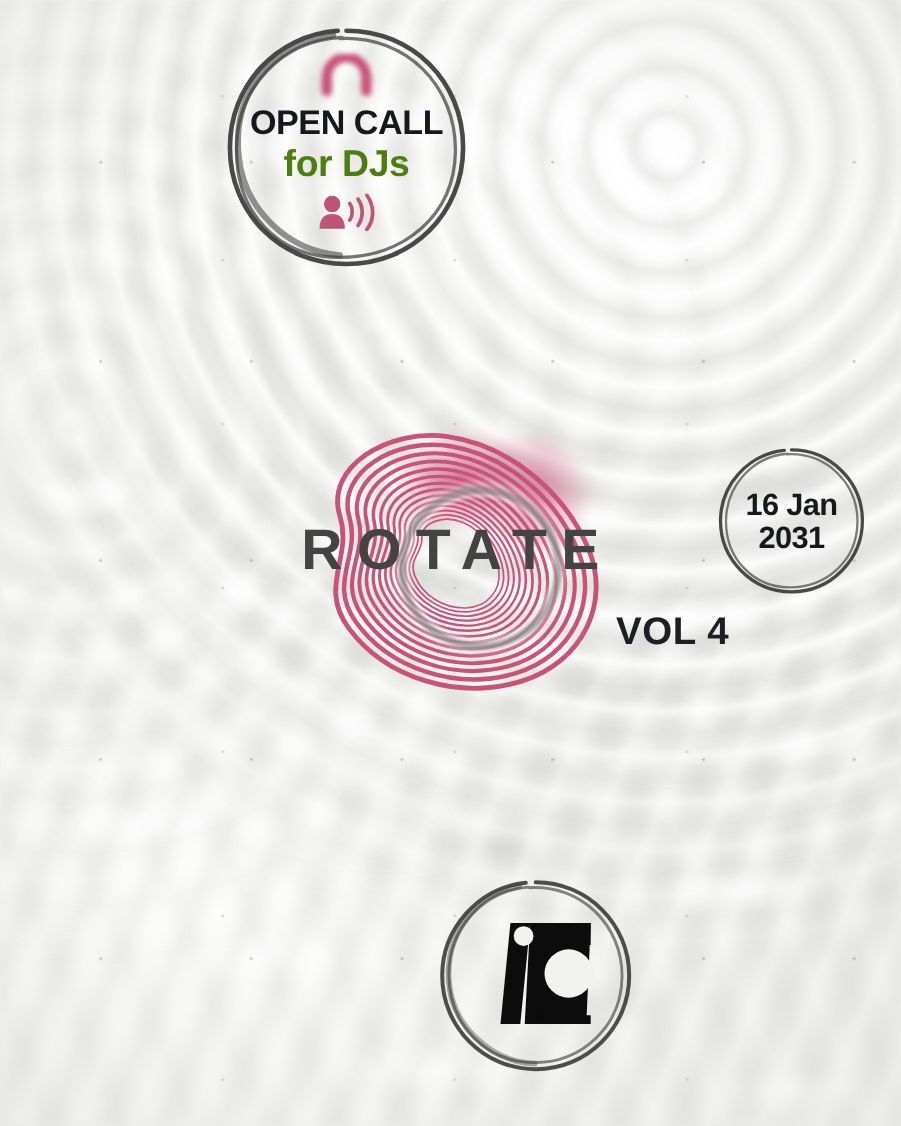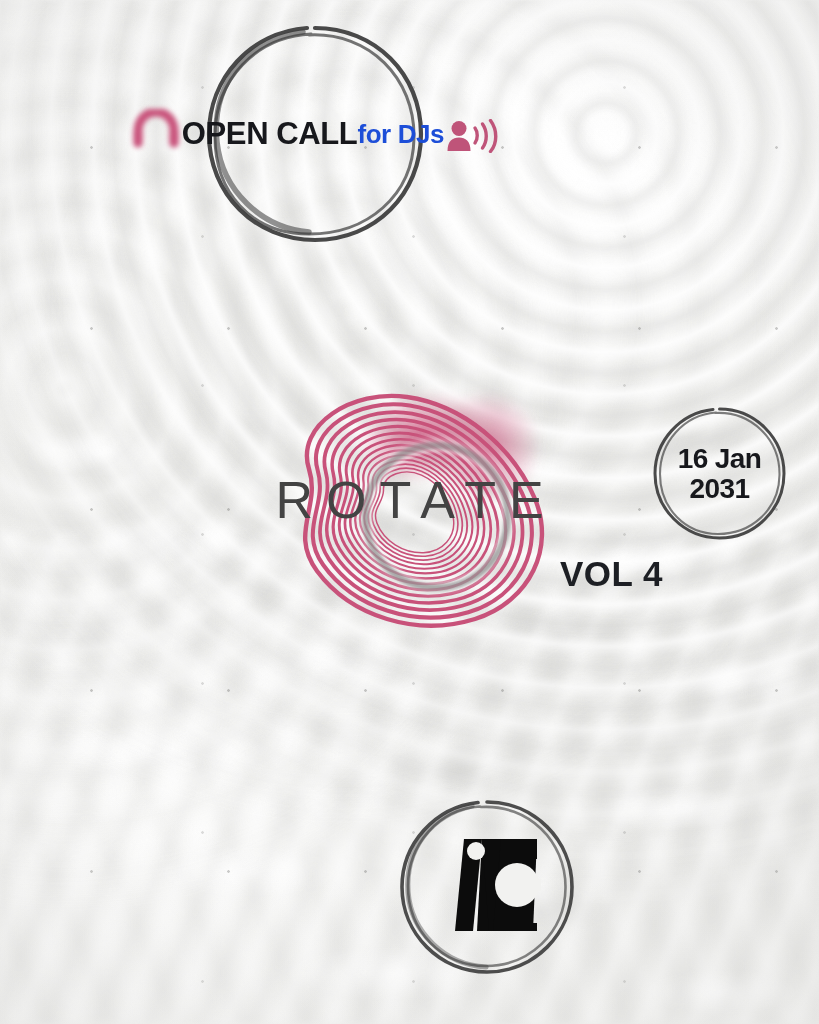--- a/index.html
+++ b/index.html
@@ -149,45 +149,45 @@
 
   
   #node-opencall {
     left: 203px; top: 22px;
     width: 224px; height: 224px;
   }
   #opencall-content {
     position: relative;
     z-index: 3;
     display: flex;
-    flex-direction: row;
+    flex-direction: column;
     align-items: center;
     justify-content: center;
     text-align: center;
     width: 100%;
     height: 100%;
   }
   #headphones-icon {
     filter: blur(2.6px);
     margin-bottom: 2px;
     margin-top: -4px;
   }
   .oc-line1 {
     font-size: 31px;
     font-weight: 800;
     letter-spacing: -0.4px;
     color: #17181c;
     line-height: 1.06;
     white-space: nowrap;
   }
   .oc-line2 {
-    font-size: 26px;
+    font-size: 34px;
     font-weight: 800;
     letter-spacing: -0.4px;
-    color: #1d4ed8;
+    color: #4d7c0f;
     line-height: 1.18;
     white-space: nowrap;
   }
   #speaker-icon { margin-top: 7px; }
 
   
   #node-date {
     left: 652px; top: 406px;
     width: 135px; height: 135px;
   }
@@ -268,21 +268,21 @@
   }
 
   
   #rotate-title {
     position: absolute;
     left: 0; top: 474px;
     width: 819px;
     text-align: center;
     z-index: 8;
     font-size: 52px;
-    font-weight: 400;
+    font-weight: 700;
     letter-spacing: 13px;
     text-indent: 13px;
     color: #434343;
     line-height: 1;
   }
 
   
   #vol-label {
     position: absolute;
     left: 560px; top: 554px;

